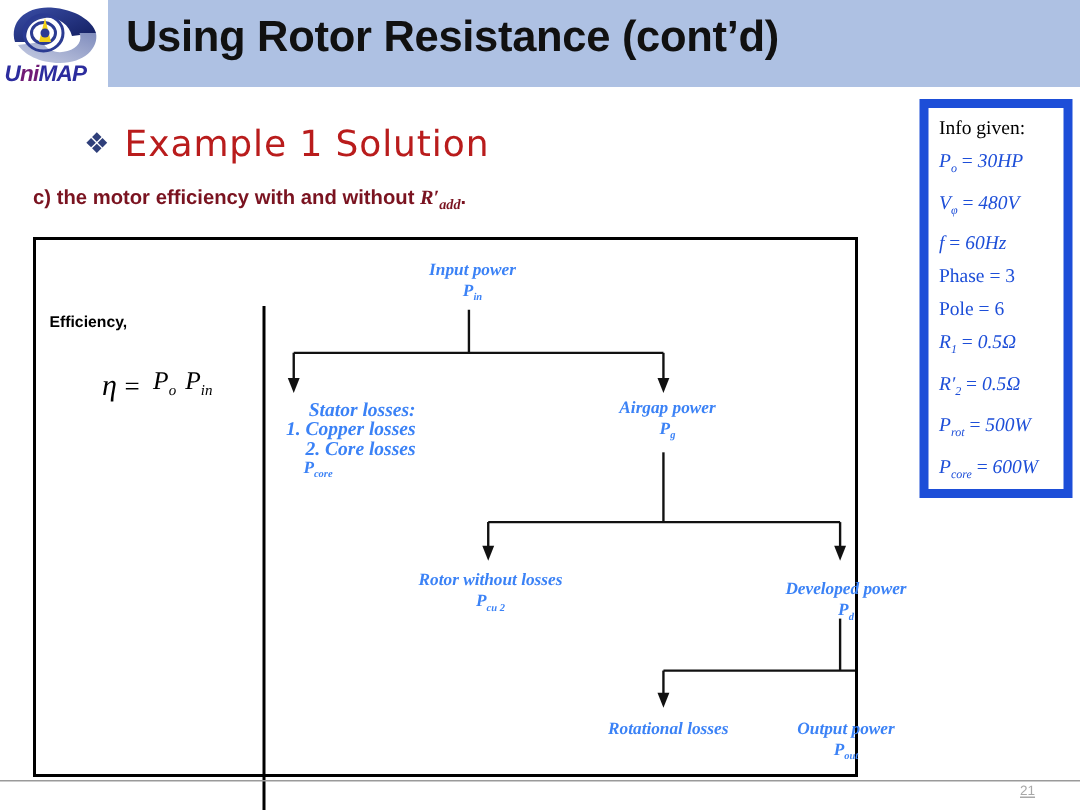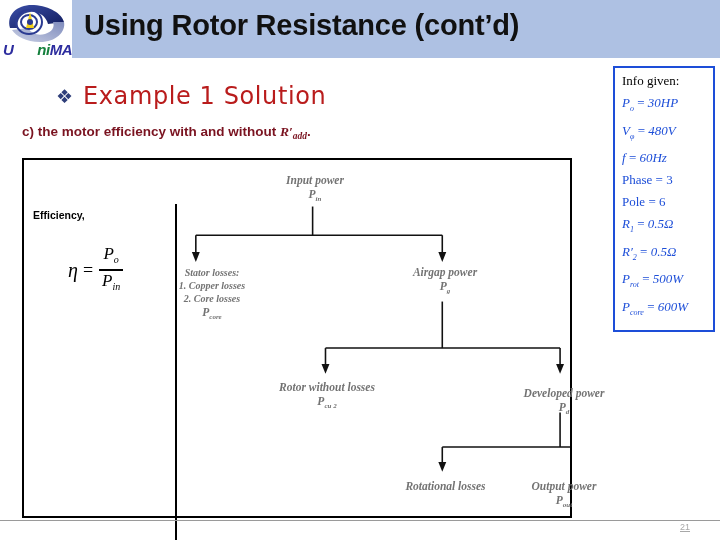--- a/index.html
+++ b/index.html
@@ -39,21 +39,21 @@
     left: 3px; top: 42px;
     width: 68px;
     font-family: "Liberation Sans", sans-serif;
     font-size: 15px;
     font-weight: bold;
     font-style: italic;
     color: #2c2c9e;
     letter-spacing: -0.5px;
     line-height: 16px;
   }
-  .logo-word .mid { color: #15803d; margin-left: 24px; }
+  .logo-word .mid { color: #701a75; }
   .header-title {
     position: absolute;
     left: 84px; top: 9px;
     width: 620px;
     font-family: "Liberation Sans", sans-serif;
     font-size: 29px;
     font-weight: bold;
     color: #111111;
     letter-spacing: -0.2px;
     white-space: nowrap;
@@ -133,21 +133,21 @@
     color: #000000;
   }
   .eta {
     font-size: 20px;
     font-style: italic;
     margin-right: 5px;
   }
   .eqsign { font-size: 18px; margin-right: 6px; }
   .frac {
     display: inline-flex;
-    flex-direction: column;
+    flex-direction: row;
     align-items: center;
   }
   .frac .num, .frac .den {
     font-size: 17px;
     font-style: italic;
     line-height: 17px;
     padding: 1px 3px;
   }
   .frac .bar {
     width: 100%;
@@ -165,43 +165,43 @@
     left: 155px; top: 0;
     right: 0; bottom: 0;
   }
   .diagram { position: absolute; inset: 0; }
   .node {
     position: absolute;
     text-align: center;
     font-family: "Liberation Serif", serif;
     font-style: italic;
     font-weight: bold;
-    color: #737373;
+    color: #3b82f6;
     line-height: 13px;
     white-space: nowrap;
   }
   .node .t1 { font-size: 11.5px; display: block; }
   .node .t2 { font-size: 11.5px; display: block; }
   .node .sym {
     display: block;
     font-size: 11.5px;
     font-style: italic;
     margin-top: 1px;
   }
   .node .sym sub { font-size: 7px; }
-  .node.small .t1, .node.small .t2 { font-size: 10px; }
+  .node.small .t1, .node.small .t2 { font-size: 13px; text-align: right; }
 
   svg.wires { position: absolute; inset: 0; }
 
   
   .info-box {
     position: absolute;
     left: 613px; top: 66px;
     width: 102px; height: 266px;
-    border: 2px solid #1d4ed8;
+    border: 6px solid #1d4ed8;
     background: #ffffff;
     padding: 5px 4px 0 7px;
   }
   .info-title {
     font-family: "Liberation Serif", serif;
     font-size: 13px;
     color: #000;
     margin-bottom: 3px;
     white-space: nowrap;
   }

